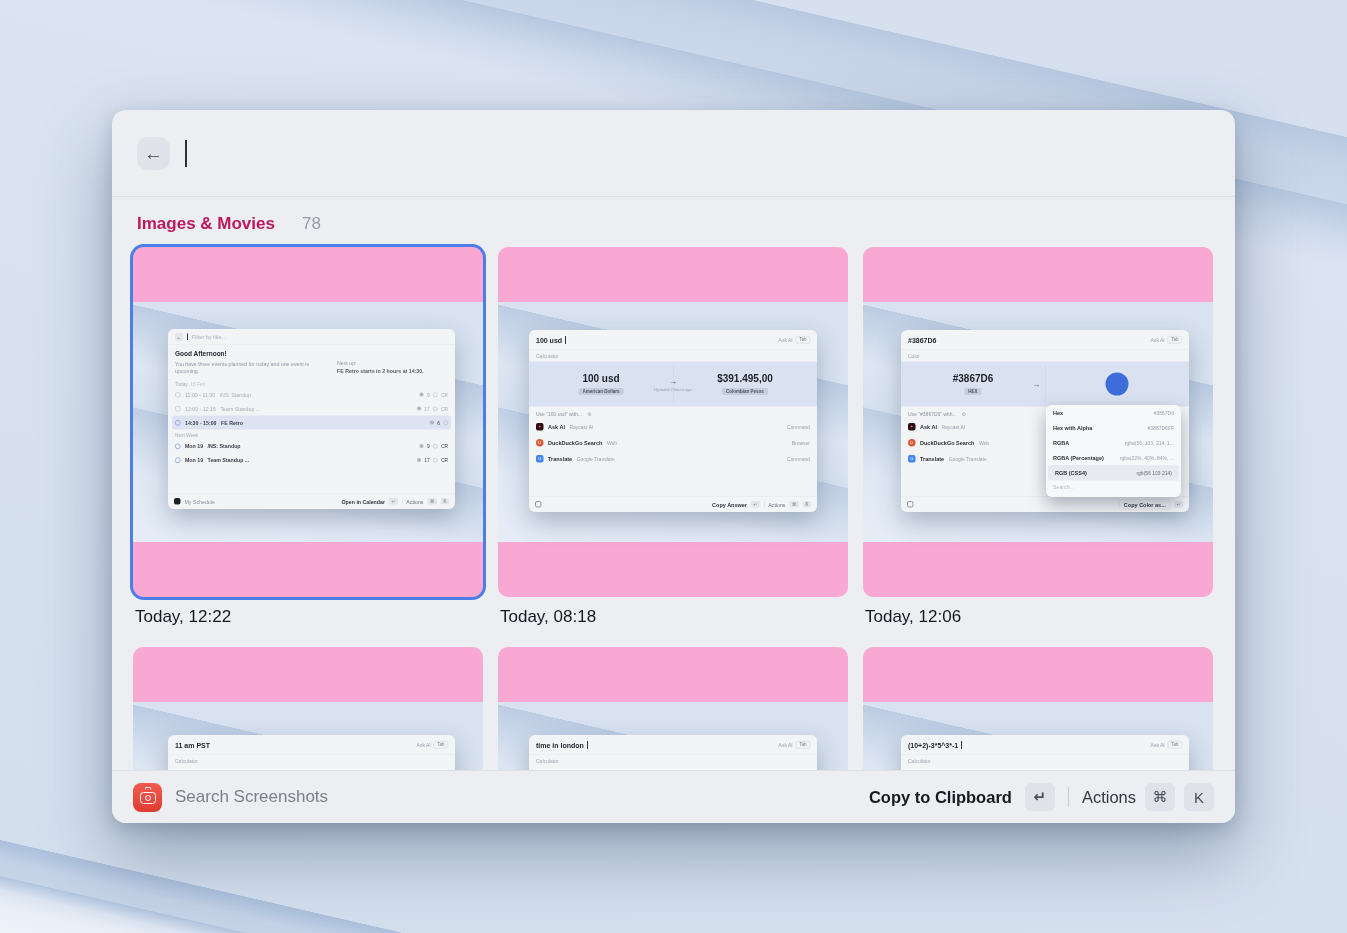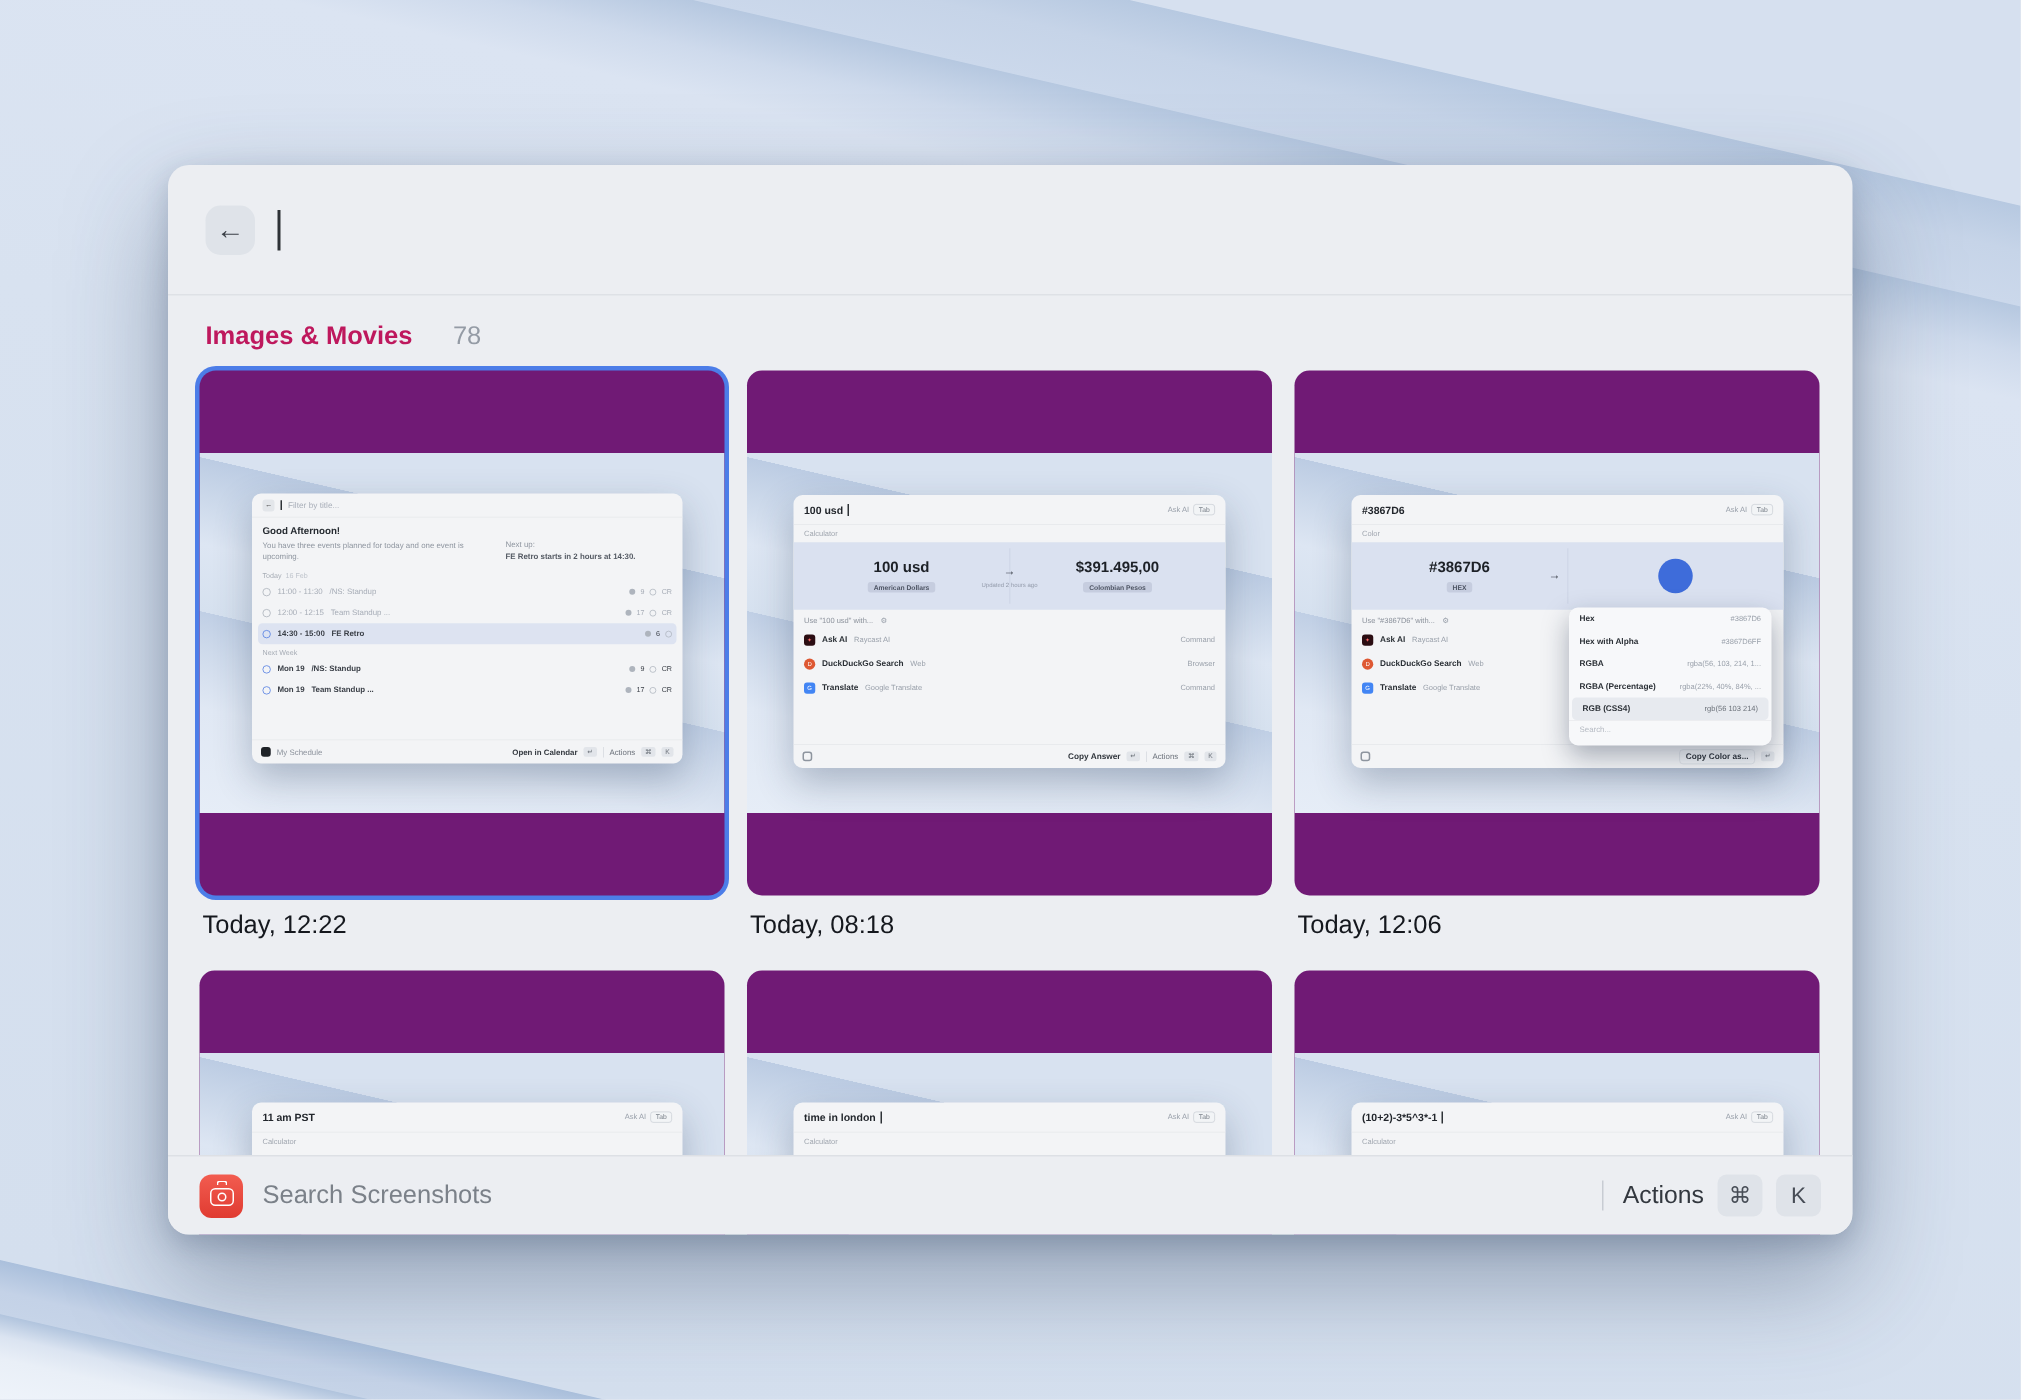--- a/index.html
+++ b/index.html
@@ -53,21 +53,21 @@
   #filter-dropdown .val { font-size:17px; color:#14171C; }
   .chev { width:9px; height:9px; border-right:1.8px solid #3A3F46; border-bottom:1.8px solid #3A3F46; transform:rotate(45deg); margin-top:-4px; }
 
   #section-header { position:absolute; left:25px; top:104px; font-size:17px; }
   #section-header .ttl { font-weight:700; color:#be185d; }
   #section-header .cnt { color:#949BA5; margin-left:27px; font-weight:400; }
 
   
   .card {
     position:absolute; width:350px; height:350px; border-radius:10px; overflow:hidden;
-    background:#701a75; cursor:default;
+    background:#f9a8d4; cursor:default;
   }
   .card.selected { box-shadow:0 0 0 3px #4C7DE8; border-radius:11px; }
   .wall {
     position:absolute; left:0; top:55px; width:100%; height:240px;
     background:linear-gradient(193deg,
       #D8E2F0 0%, #D8E2F0 26%, #BCCCE3 26.05%, #CBD8EA 34%,
       #DDE6F3 44%, #D6E1EF 58%, #C0CFE5 58.05%, #CEDAEB 66%,
       #E0E8F4 78%, #E6EDF7 100%);
   }
   .timestamp { position:absolute; font-size:17px; color:#15181E; }
@@ -431,20 +431,24 @@
 
   <div id="footer">
     <div id="app-icon">
       <span class="cam-top"></span>
       <span class="cam-body">
           <span class="cam-lens"></span>
         </span>
     </div>
     <span class="appname">Search Screenshots</span>
     <span class="spacer"></span>
+    <div id="copy-btn">
+      <span>Copy to Clipboard</span>
+      <span class="kbd">↵</span>
+    </div>
     <span class="vdiv"></span>
     <div id="actions-btn">
       <span>Actions</span>
       <span class="kbd">⌘</span>
       <span class="kbd">K</span>
     </div>
   </div>
 
 </div>
 

